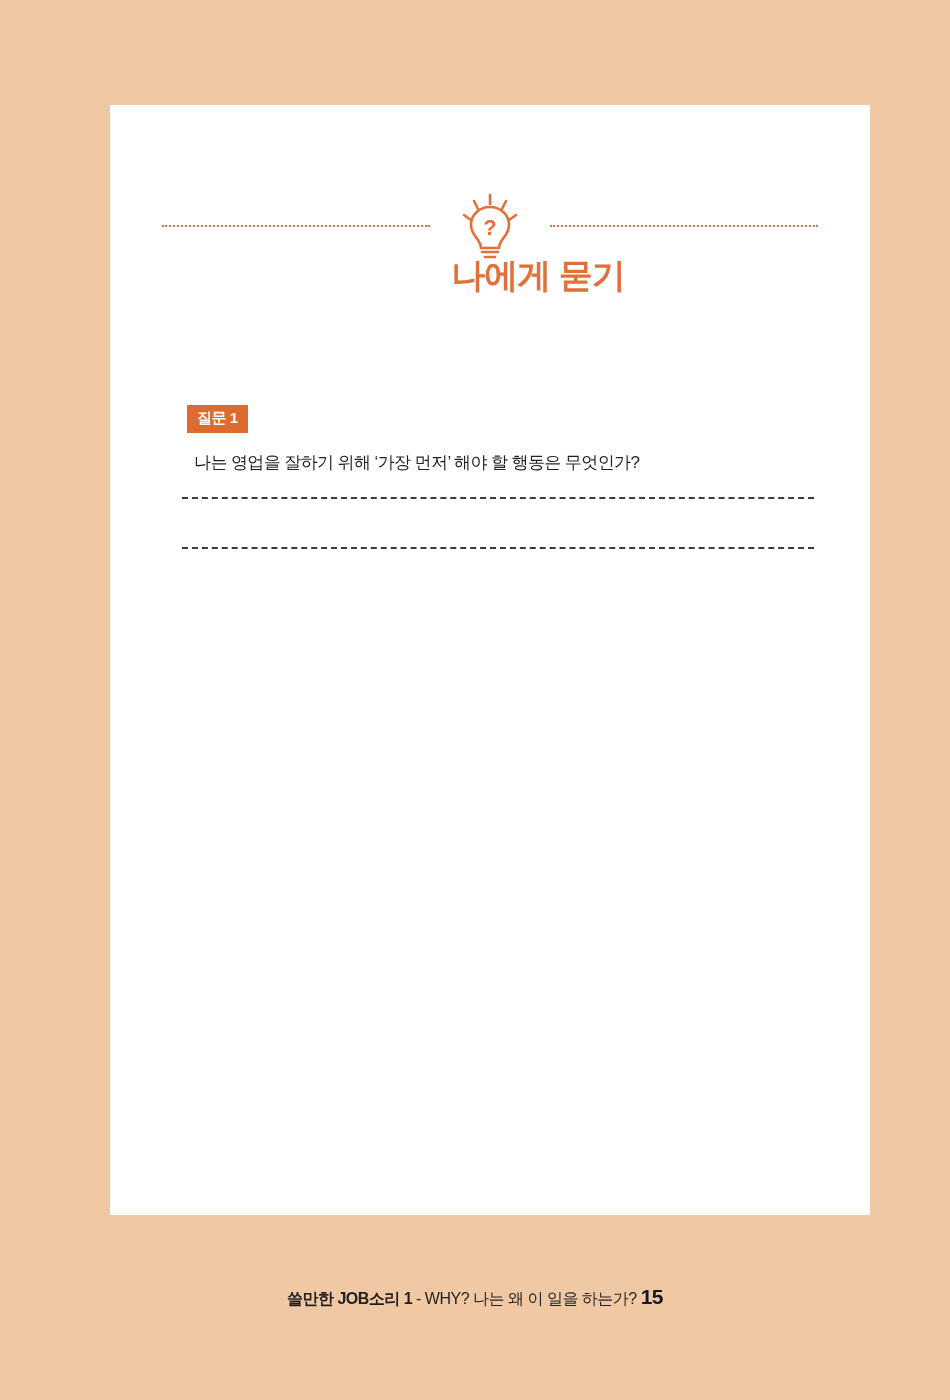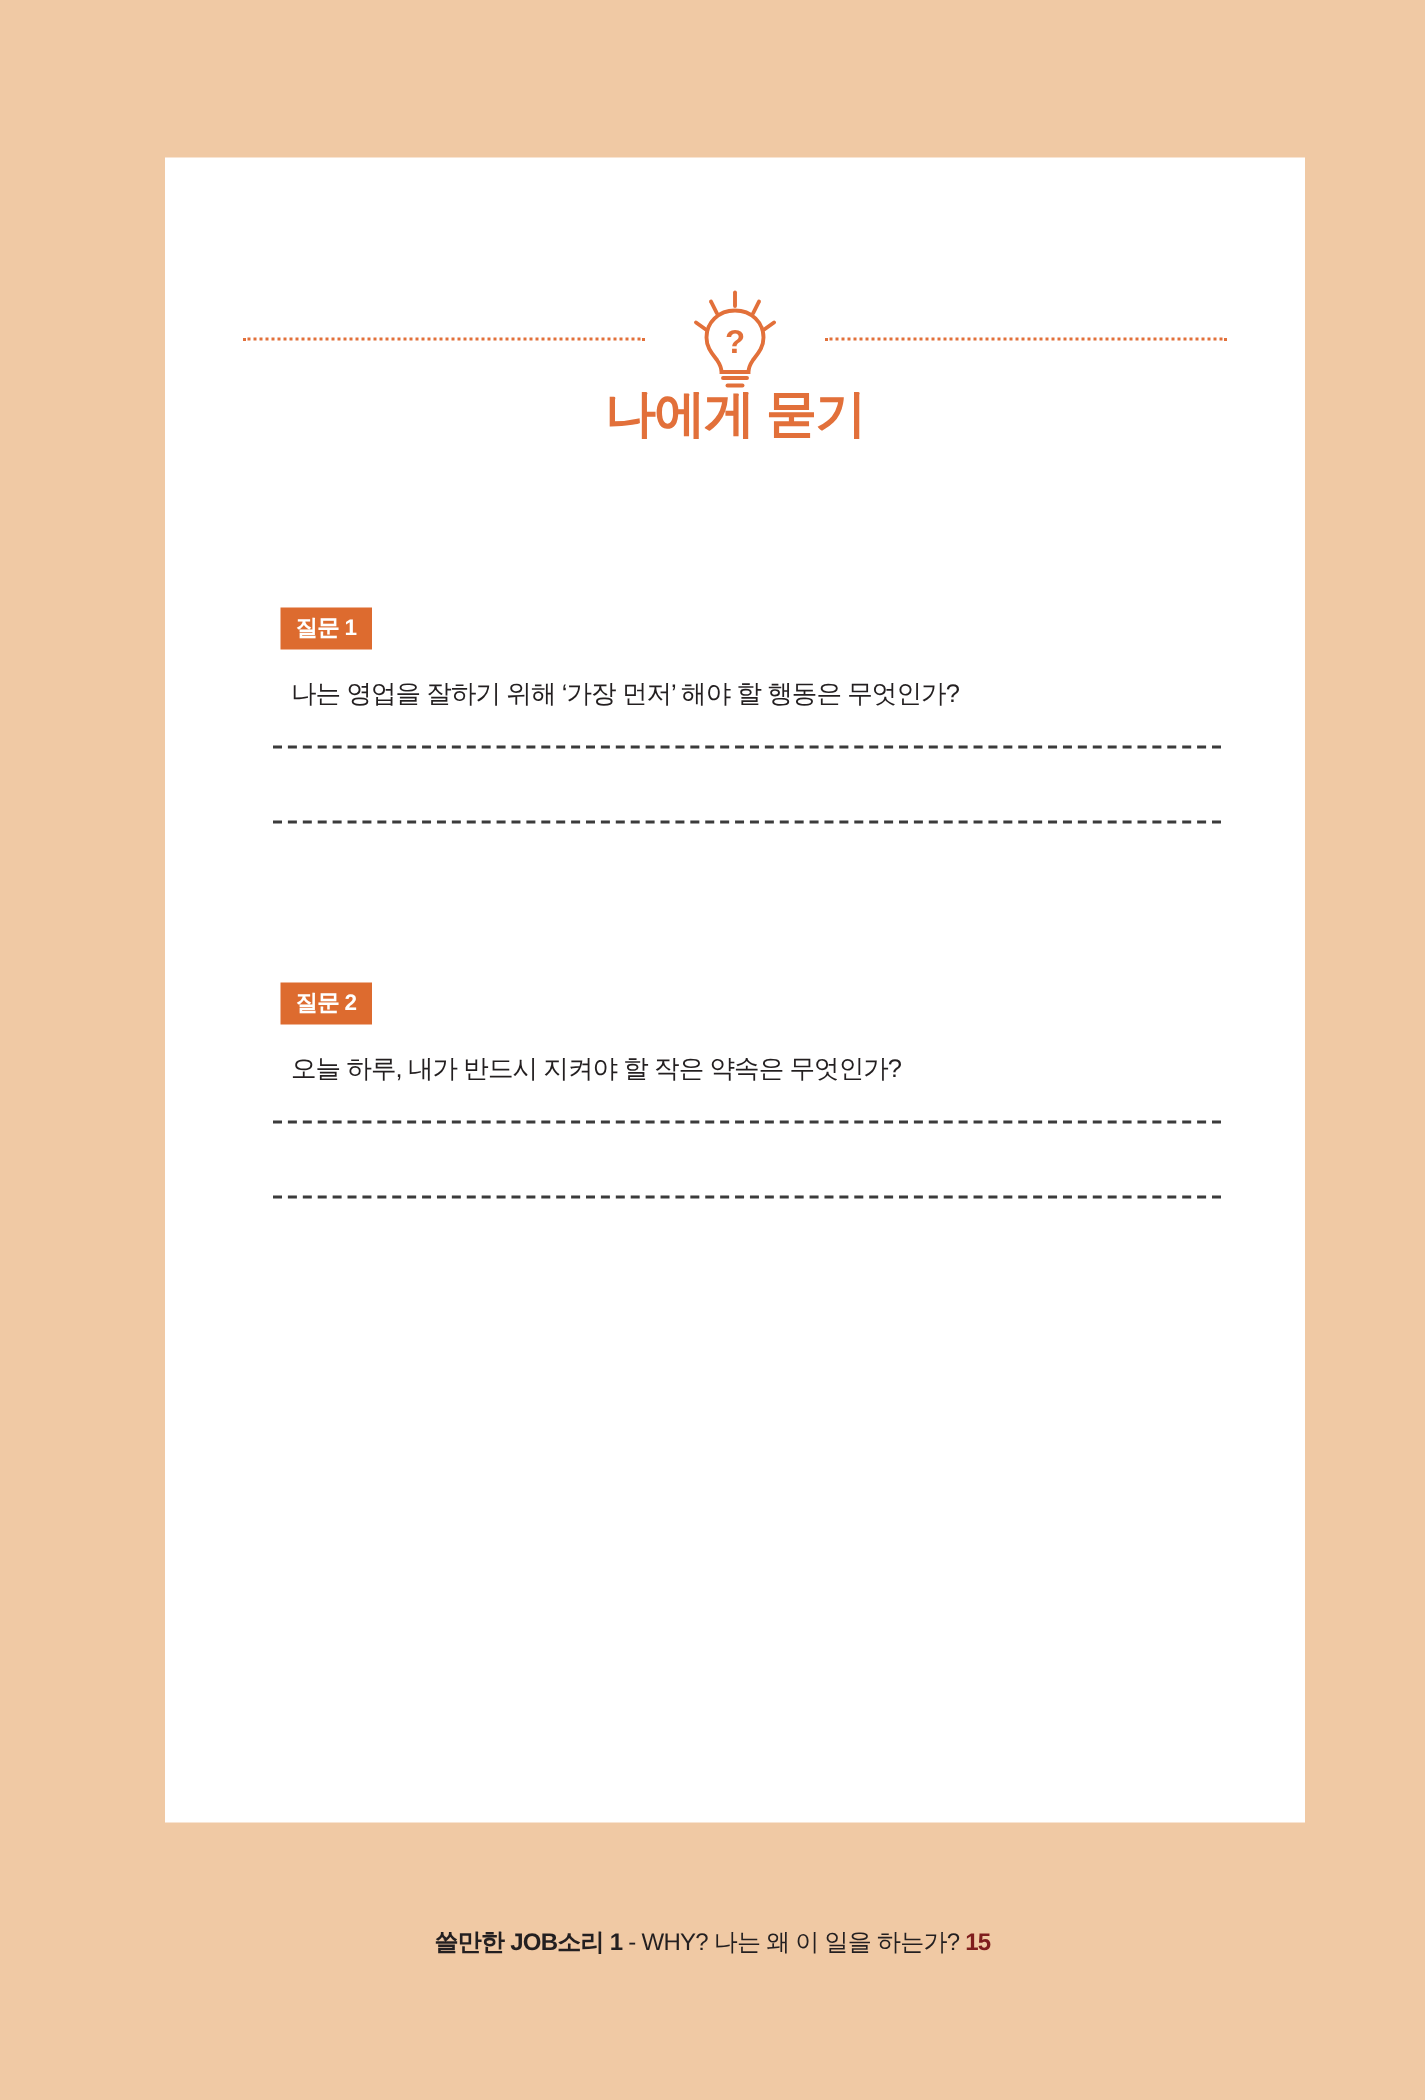--- a/index.html
+++ b/index.html
@@ -59,20 +59,21 @@
   .section-title {
     position: absolute;
     top: 148px;
     left: 0;
     width: 100%;
     text-align: center;
     color: #e2703a;
     font-size: 34px;
     font-weight: bold;
     letter-spacing: -1px;
+    padding-left: 48px;
   }
 
   
   .q-block {
     position: absolute;
     left: 52px;
     width: 660px;
   }
   .q-tag {
     display: inline-block;
@@ -114,23 +115,23 @@
     width: 950px;
     text-align: center;
     font-size: 16px;
     color: #231f20;
     letter-spacing: -0.5px;
   }
   .footer .book-title {
     font-weight: bold;
   }
   .footer .page-num {
-    color: #7f1d1d;
+    color: #0f172a;
     font-weight: bold;
-    font-size: 16px;
+    font-size: 21px;
   }
 </style>
 </head>
 <body>
 
 <div class="page-sheet">
 
   <div class="divider-row">
     <div class="dotted-line dotted-left"></div>
     <div class="dotted-line dotted-right"></div>
@@ -158,28 +159,20 @@
 
   <div class="q-block" style="top: 300px;">
     <div class="q-tag">질문 1</div>
     <div class="q-text">나는 영업을 잘하기 위해 ‘가장 먼저’ 해야 할 행동은 무엇인가?</div>
     <div class="answer-lines">
       <div class="answer-line"></div>
       <div class="answer-line"></div>
     </div>
   </div>
 
-  <div class="q-block" style="top: 550px;">
-    <div class="q-tag">질문 2</div>
-    <div class="q-text">오늘 하루, 내가 반드시 지켜야 할 작은 약속은 무엇인가?</div>
-    <div class="answer-lines">
-      <div class="answer-line"></div>
-      <div class="answer-line"></div>
-    </div>
-  </div>
 
 
 </div>
 
 <div class="footer">
   <span class="book-title">쓸만한 JOB소리 1</span>
   <span>- WHY? 나는 왜 이 일을 하는가?</span>
   <span class="page-num">15</span>
 </div>
 

